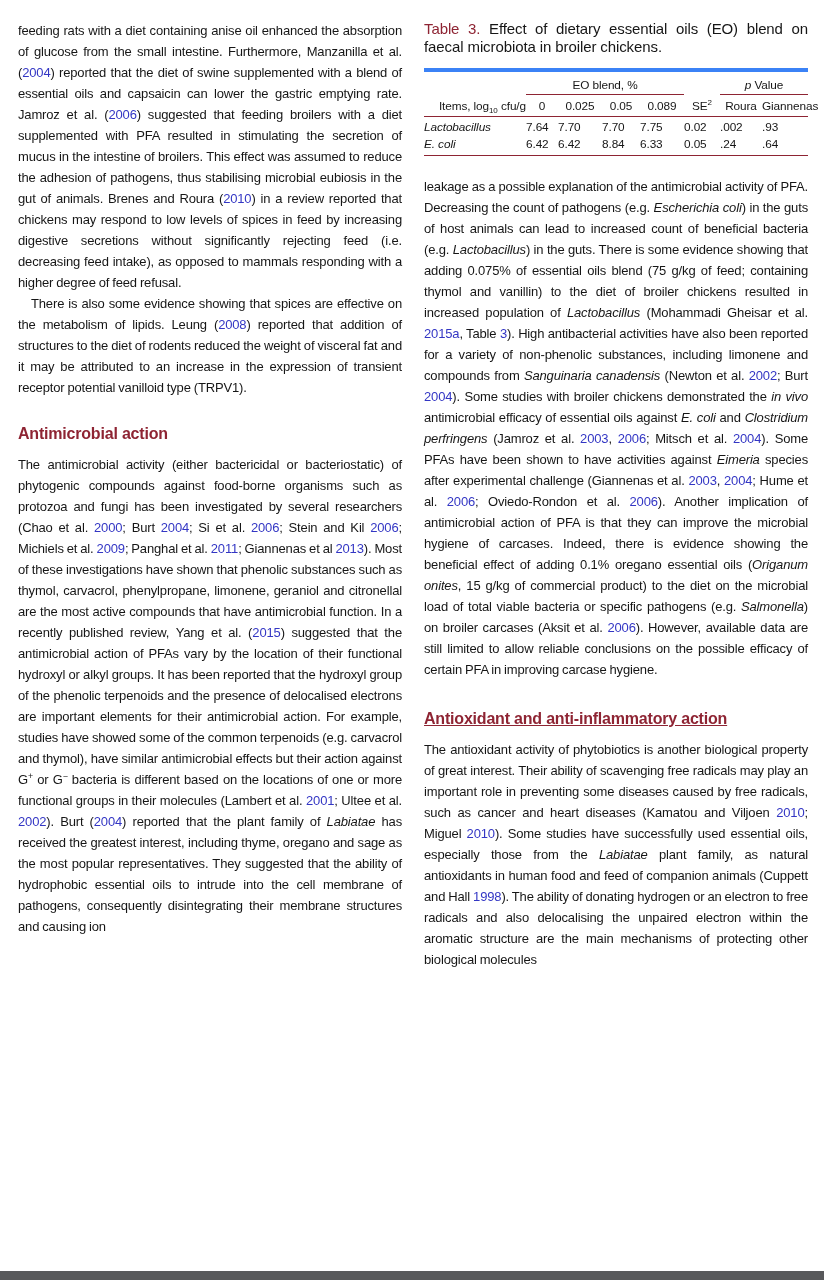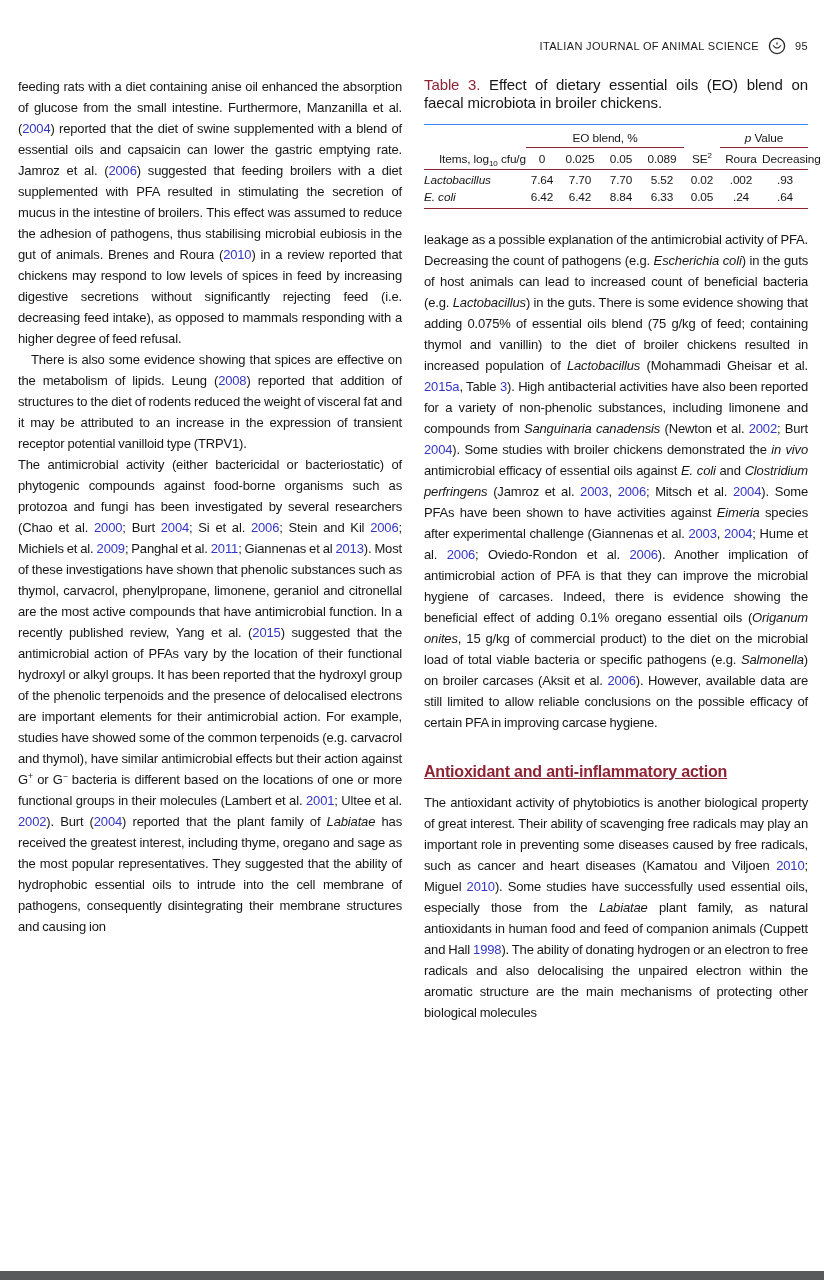--- a/index.html
+++ b/index.html
@@ -41,58 +41,50 @@
   h2.sect.first-right{margin-top:30px;text-decoration:underline;}
 
   
   .tbl-caption{
     font-size:15px;line-height:18px;text-align:justify;
     letter-spacing:-.1px;margin:0 0 12px 0;
   }
   .tlabel{color:#8e2433;}
   table.t3{
     width:100%;border-collapse:collapse;table-layout:fixed;
-    border-top:1px solid #3b82f6;
+    border-top:4px solid #3b82f6;
     font-size:11.8px;letter-spacing:-.1px;
     margin-bottom:20px;
   }
   table.t3 td,table.t3 th{padding:2px 0;font-weight:normal;vertical-align:bottom;}
   tr.spanrow td{padding-top:6px;padding-bottom:2px;text-align:center;}
   tr.spanrow td.spanner{border-bottom:1.2px solid #8e2433;}
   tr.headrow th{border-bottom:1.6px solid #8e2433;text-align:center;padding-top:4px;padding-bottom:3px;}
   tr.headrow th.c-item{text-align:right;}
-  tr.datarow td{text-align:center;padding-top:2.5px;padding-bottom:1px;}
+  tr.datarow td{text-align:left;padding-top:2.5px;padding-bottom:1px;}
   tr.datarow td.c-item{text-align:left;font-style:italic;}
   tr.datarow.last td{border-bottom:1.6px solid #8e2433;padding-bottom:4px;}
 
   
   .bottom-bar{
     position:absolute;left:0;bottom:0;width:824px;height:9px;background:#58595b;
   }
 </style>
 </head>
 <body>
 
 <div class="page">
 
-  <div class="hdr">
-    <span>ITALIAN JOURNAL OF ANIMAL SCIENCE</span>
-    <svg class="logo" viewBox="0 0 18 18">
-      <circle cx="9" cy="9" r="7.6" fill="none" stroke="#222" stroke-width="1.3"></circle>
-      <path d="M4.6 8.2 C6 10.6 7.4 11.6 9 11.6 C10.6 11.6 12 10.6 13.4 8.2 L12.2 8.2 C11.2 9.8 10.2 10.4 9 10.4 C7.8 10.4 6.8 9.8 5.8 8.2 Z" fill="#222"></path>
-      <rect x="8.4" y="5.4" width="1.2" height="2.2" fill="#222"></rect>
-    </svg>
-    <span>95</span>
-  </div>
 
   <div class="cols">
 
     <div class="col">
       <p class="para"><span>feeding rats with a diet containing anise oil enhanced the absorption of glucose from the small intestine. Furthermore, Manzanilla et al. (</span><span class="link">2004</span><span>) reported that the diet of swine supplemented with a blend of essential oils and capsaicin can lower the gastric emptying rate. Jamroz et al. (</span><span class="link">2006</span><span>) suggested that feeding broilers with a diet supplemented with PFA resulted in stimulating the secretion of mucus in the intestine of broilers. This effect was assumed to reduce the adhesion of pathogens, thus stabilising microbial eubiosis in the gut of animals. Brenes and Roura (</span><span class="link">2010</span><span>) in a review reported that chickens may respond to low levels of spices in feed by increasing digestive secretions without significantly rejecting feed (i.e. decreasing feed intake), as opposed to mammals responding with a higher degree of feed refusal.</span></p>
       <p class="para indent"><span>There is also some evidence showing that spices are effective on the metabolism of lipids. Leung (</span><span class="link">2008</span><span>) reported that addition of structures to the diet of rodents reduced the weight of visceral fat and it may be attributed to an increase in the expression of transient receptor potential vanilloid type (TRPV1).</span></p>
+      <h2 class="sect">Antimicrobial action</h2>
       <p class="para"><span>The antimicrobial activity (either bactericidal or bacteriostatic) of phytogenic compounds against food-borne organisms such as protozoa and fungi has been investigated by several researchers (Chao et al. </span><span class="link">2000</span><span>; Burt </span><span class="link">2004</span><span>; Si et al. </span><span class="link">2006</span><span>; Stein and Kil </span><span class="link">2006</span><span>; Michiels et al. </span><span class="link">2009</span><span>; Panghal et al. </span><span class="link">2011</span><span>; Giannenas et al </span><span class="link">2013</span><span>). Most of these investigations have shown that phenolic substances such as thymol, carvacrol, phenylpropane, limonene, geraniol and citronellal are the most active compounds that have antimicrobial function. In a recently published review, Yang et al. (</span><span class="link">2015</span><span>) suggested that the antimicrobial action of PFAs vary by the location of their functional hydroxyl or alkyl groups. It has been reported that the hydroxyl group of the phenolic terpenoids and the presence of delocalised electrons are important elements for their antimicrobial action. For example, studies have showed some of the common terpenoids (e.g. carvacrol and thymol), have similar antimicrobial effects but their action against G</span><span class="sup">+</span><span> or G</span><span class="sup">−</span><span> bacteria is different based on the locations of one or more functional groups in their molecules (Lambert et al. </span><span class="link">2001</span><span>; Ultee et al. </span><span class="link">2002</span><span>). Burt (</span><span class="link">2004</span><span>) reported that the plant family of </span><span class="it">Labiatae</span><span> has received the greatest interest, including thyme, oregano and sage as the most popular representatives. They suggested that the ability of hydrophobic essential oils to intrude into the cell membrane of pathogens, consequently disintegrating their membrane structures and causing ion</span></p>
     </div>
 
     <div class="col">
 
       <p class="tbl-caption"><span class="tlabel">Table 3.</span><span> Effect of dietary essential oils (EO) blend on faecal microbiota in broiler chickens.</span></p>
 
       <table class="t3">
         <colgroup>
           <col style="width:102px">
@@ -112,28 +104,28 @@
             <td colspan="2" class="spanner"><span class="it">p</span><span> Value</span></td>
           </tr>
           <tr class="headrow">
             <th class="c-item"><span>Items, log</span><span class="sub">10</span><span> cfu/g</span></th>
             <th><span>0</span></th>
             <th><span>0.025</span></th>
             <th><span>0.05</span></th>
             <th><span>0.089</span></th>
             <th><span>SE</span><span class="sup">2</span></th>
             <th><span>Roura</span></th>
-            <th><span>Decreasing</span></th>
+            <th><span>Giannenas</span></th>
           </tr>
           <tr class="datarow">
             <td class="c-item">Lactobacillus</td>
             <td>7.64</td>
             <td>7.70</td>
             <td>7.70</td>
-            <td>5.52</td>
+            <td>7.75</td>
             <td>0.02</td>
             <td>.002</td>
             <td>.93</td>
           </tr>
           <tr class="datarow last">
             <td class="c-item">E. coli</td>
             <td>6.42</td>
             <td>6.42</td>
             <td>8.84</td>
             <td>6.33</td>

